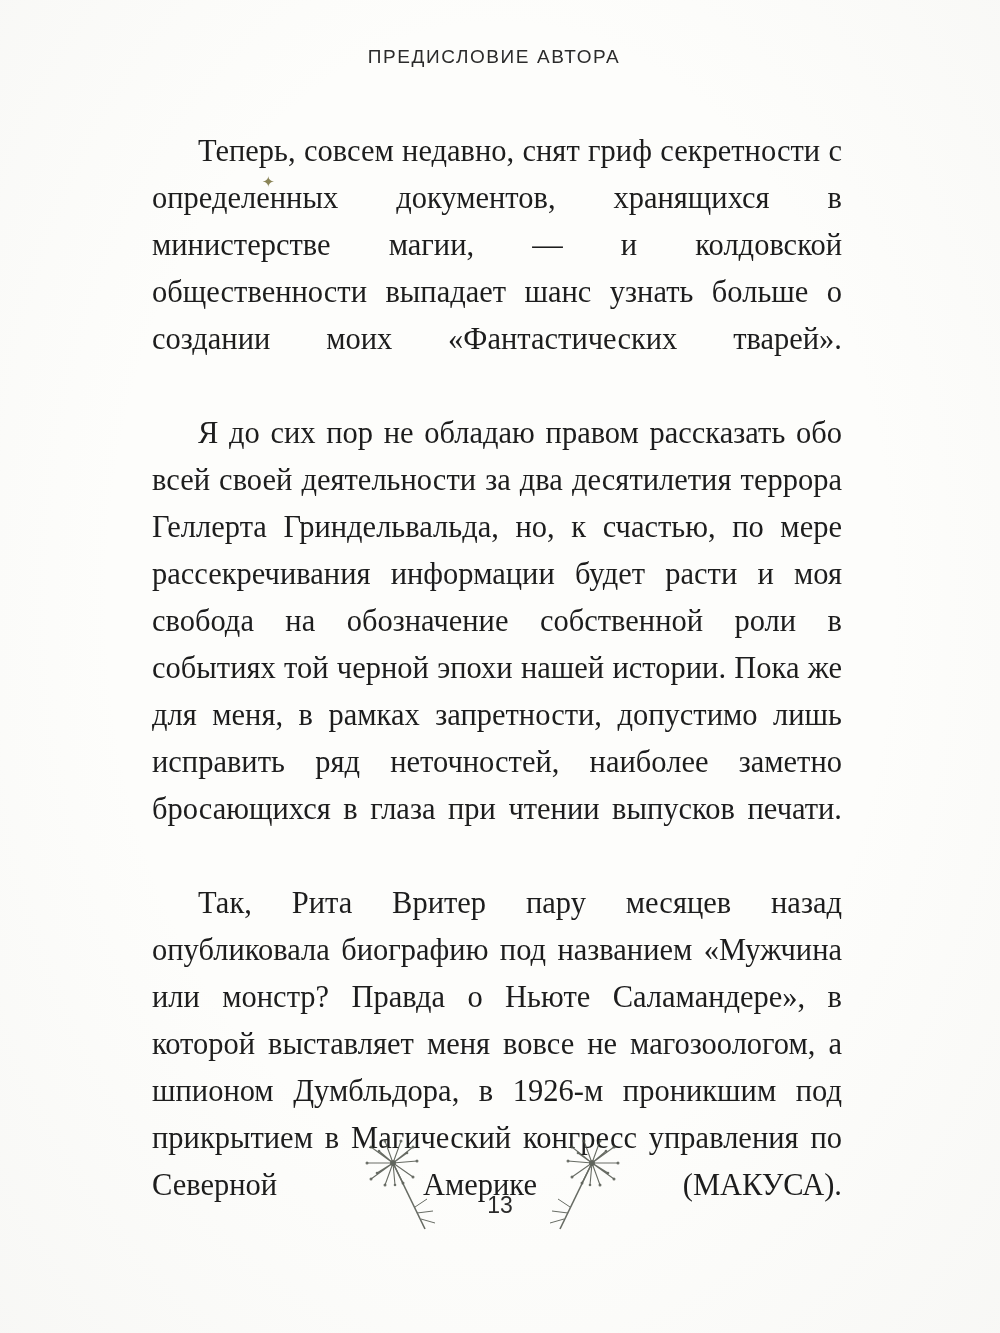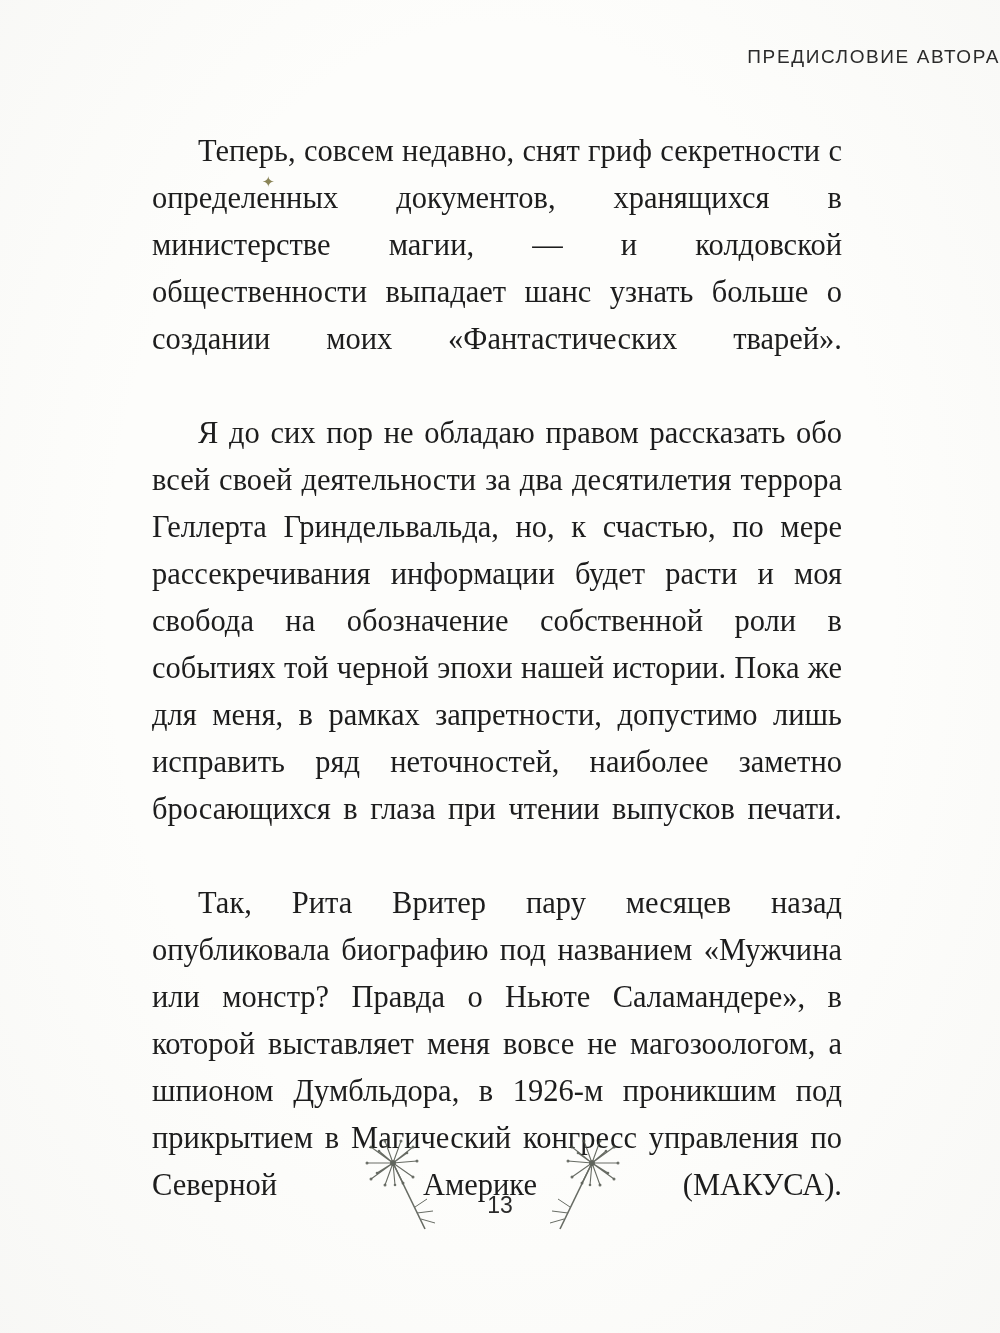--- a/index.html
+++ b/index.html
@@ -29,22 +29,22 @@
     inset: 0;
     background:
       radial-gradient(ellipse at 50% 45%, rgba(255,255,255,0) 55%, rgba(200,200,195,0.10) 100%);
     pointer-events: none;
   }
 
   .running-head {
     position: absolute;
     top: 46px;
     left: 0;
-    right: 0;
-    text-align: right;
+    right: 12px;
+    text-align: center;
     font-family: "Liberation Sans", sans-serif;
     font-size: 19px;
     letter-spacing: 1.6px;
     color: #2b2b2b;
     font-weight: 400;
   }
 
   .text-block {
     position: absolute;
     top: 128px;

